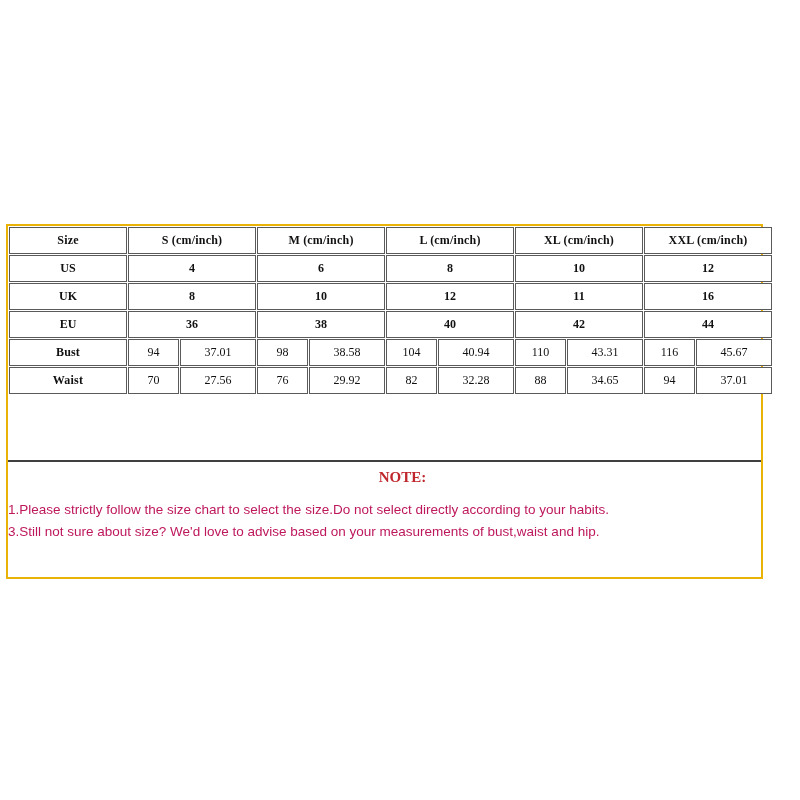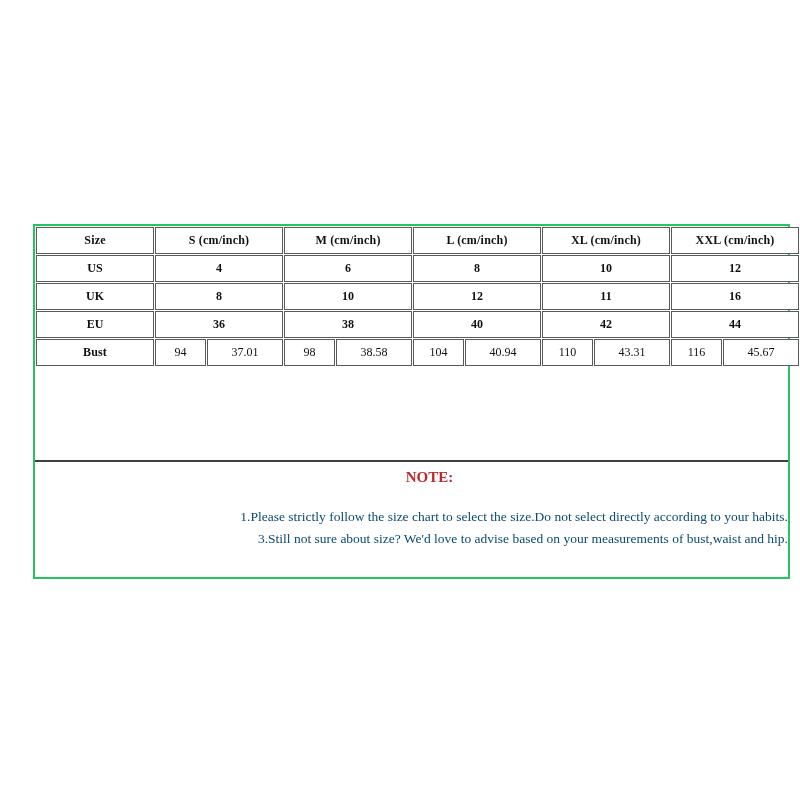--- a/index.html
+++ b/index.html
@@ -11,26 +11,26 @@
   body {
     width: 800px;
     height: 800px;
     font-family: "Liberation Serif", "DejaVu Serif", serif;
     overflow: hidden;
     position: relative;
   }
 
   #chart-wrap {
     position: absolute;
-    left: 33px;
+    left: 6px;
     top: 224px;
     width: 757px;
     height: 355px;
     box-sizing: border-box;
-    border: 2px solid #22c55e;
+    border: 2px solid #eab308;
     background: #ffffff;
   }
 
   table.size-table {
     border-collapse: separate;
     border-spacing: 1px;
     width: 100%;
     table-layout: fixed;
   }
 
@@ -92,30 +92,30 @@
     background: #ffffff;
     border-top: 2px solid #3f3f3f;
     padding-top: 4px;
     box-sizing: border-box;
   }
   #note-title {
     text-align: center;
     color: #c0272d;
     font-weight: bold;
     font-size: 15px;
-    margin: 3px 0 20px 0;
+    margin: 3px 0 13px 0;
     font-family: "Liberation Serif", "DejaVu Serif", serif;
     padding-left: 36px;
   }
   .note-line {
-    text-align: right;
+    text-align: left;
     font-size: 13.5px;
-    color: #0c4a6e;
+    color: #be185d;
     line-height: 1.62;
-    font-family: Liberation Serif, serif;
+    font-family: Liberation Sans, sans-serif;
     white-space: nowrap;
   }
 </style>
 </head>
 <body>
 
 <div id="chart-wrap">
 
   <table class="size-table">
     <colgroup>
@@ -176,20 +176,33 @@
         <td class="num">98</td>
         <td class="num">38.58</td>
         <td class="num">104</td>
         <td class="num">40.94</td>
         <td class="num">110</td>
         <td class="num">43.31</td>
         <td class="num">116</td>
         <td class="num">45.67</td>
       </tr>
 
+      <tr>
+        <td class="hdr">Waist</td>
+        <td class="num">70</td>
+        <td class="num">27.56</td>
+        <td class="num">76</td>
+        <td class="num">29.92</td>
+        <td class="num">82</td>
+        <td class="num">32.28</td>
+        <td class="num">88</td>
+        <td class="num">34.65</td>
+        <td class="num">94</td>
+        <td class="num">37.01</td>
+      </tr>
 
 
     </tbody>
   </table>
 
   <div id="note-panel">
     <div id="note-title">NOTE:</div>
     <div class="note-line">1.Please strictly follow the size chart to select the size.Do not select directly according to your habits.</div>
     <div class="note-line">3.Still not sure about size? We'd love to advise based on your measurements of bust,waist and hip.</div>
   </div>

